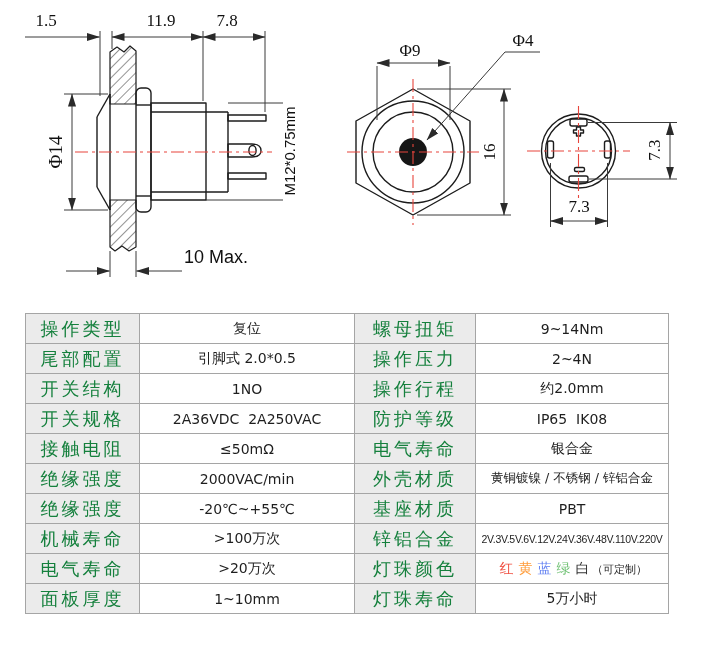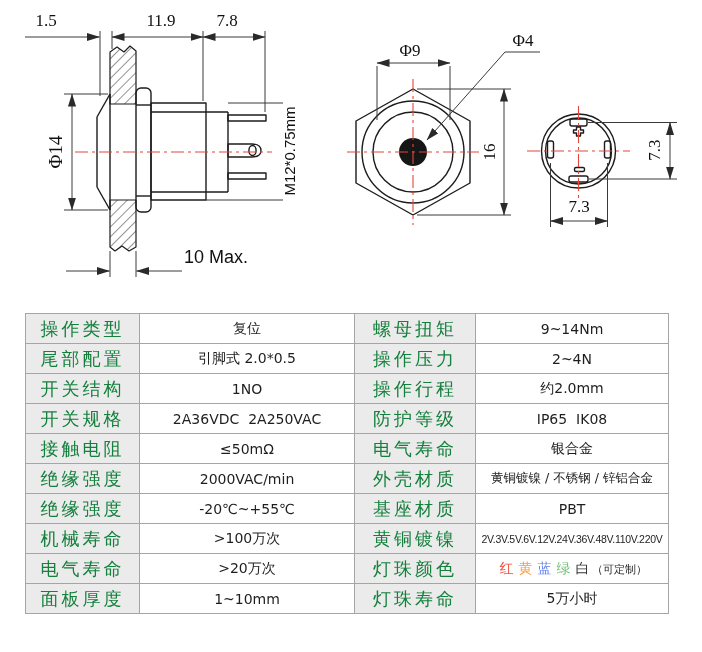--- a/index.html
+++ b/index.html
@@ -198,21 +198,21 @@
   </tr>
         <tr>
     <td class="lbl">绝缘强度</td>
     <td class="val">-20℃~+55℃</td>
     <td class="lbl">基座材质</td>
     <td class="val">PBT</td>
   </tr>
         <tr>
     <td class="lbl">机械寿命</td>
     <td class="val">&gt;100万次</td>
-    <td class="lbl">黄铜镀镍</td>
+    <td class="lbl">锌铝合金</td>
     <td class="val dense">2V.3V.5V.6V.12V.24V.36V.48V.110V.220V</td>
   </tr>
         <tr>
     <td class="lbl">电气寿命</td>
     <td class="val">&gt;20万次</td>
     <td class="lbl">灯珠颜色</td>
     <td class="val"><span class="led-c" style="color: rgb(240, 80, 66);">红</span><span class="led-c" style="color: rgb(255, 157, 60);">黄</span><span class="led-c" style="color: rgb(94, 126, 242);">蓝</span><span class="led-c" style="color: rgb(106, 191, 110);">绿</span><span class="led-c" style="color: rgb(51, 51, 51);">白</span><span class="led-note">（可定制）</span></td>
   </tr>
         <tr>
     <td class="lbl">面板厚度</td>

